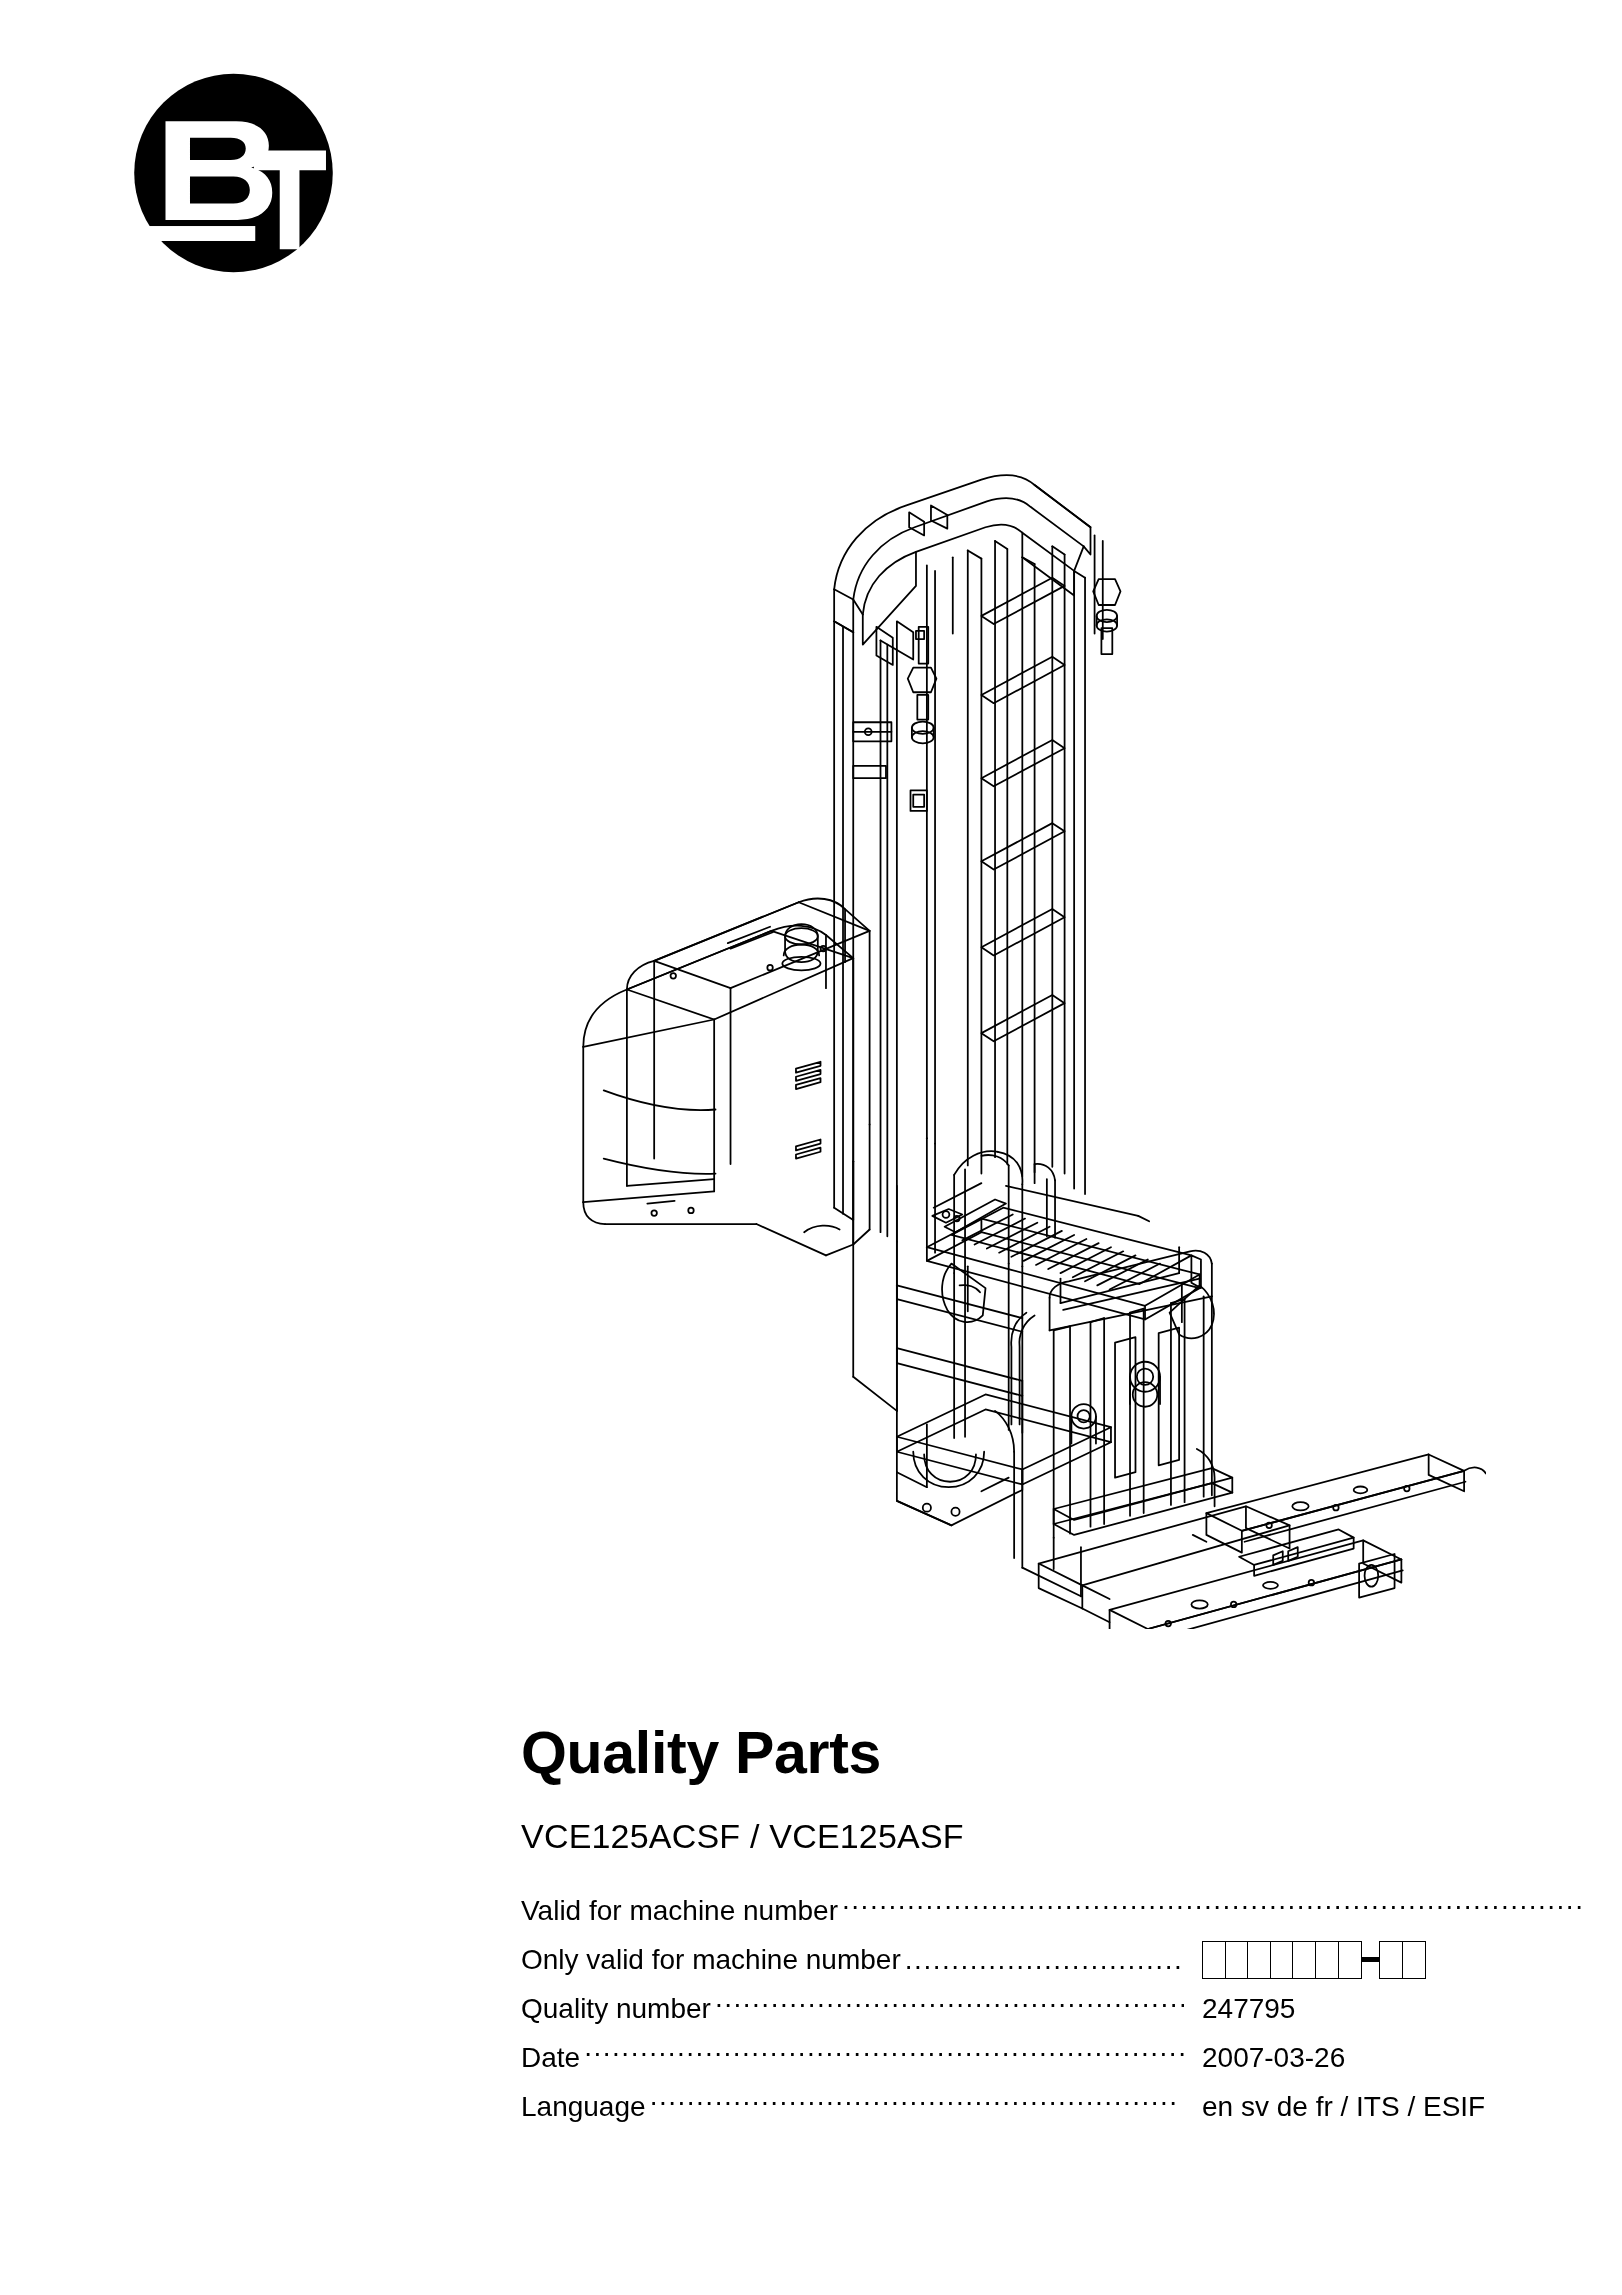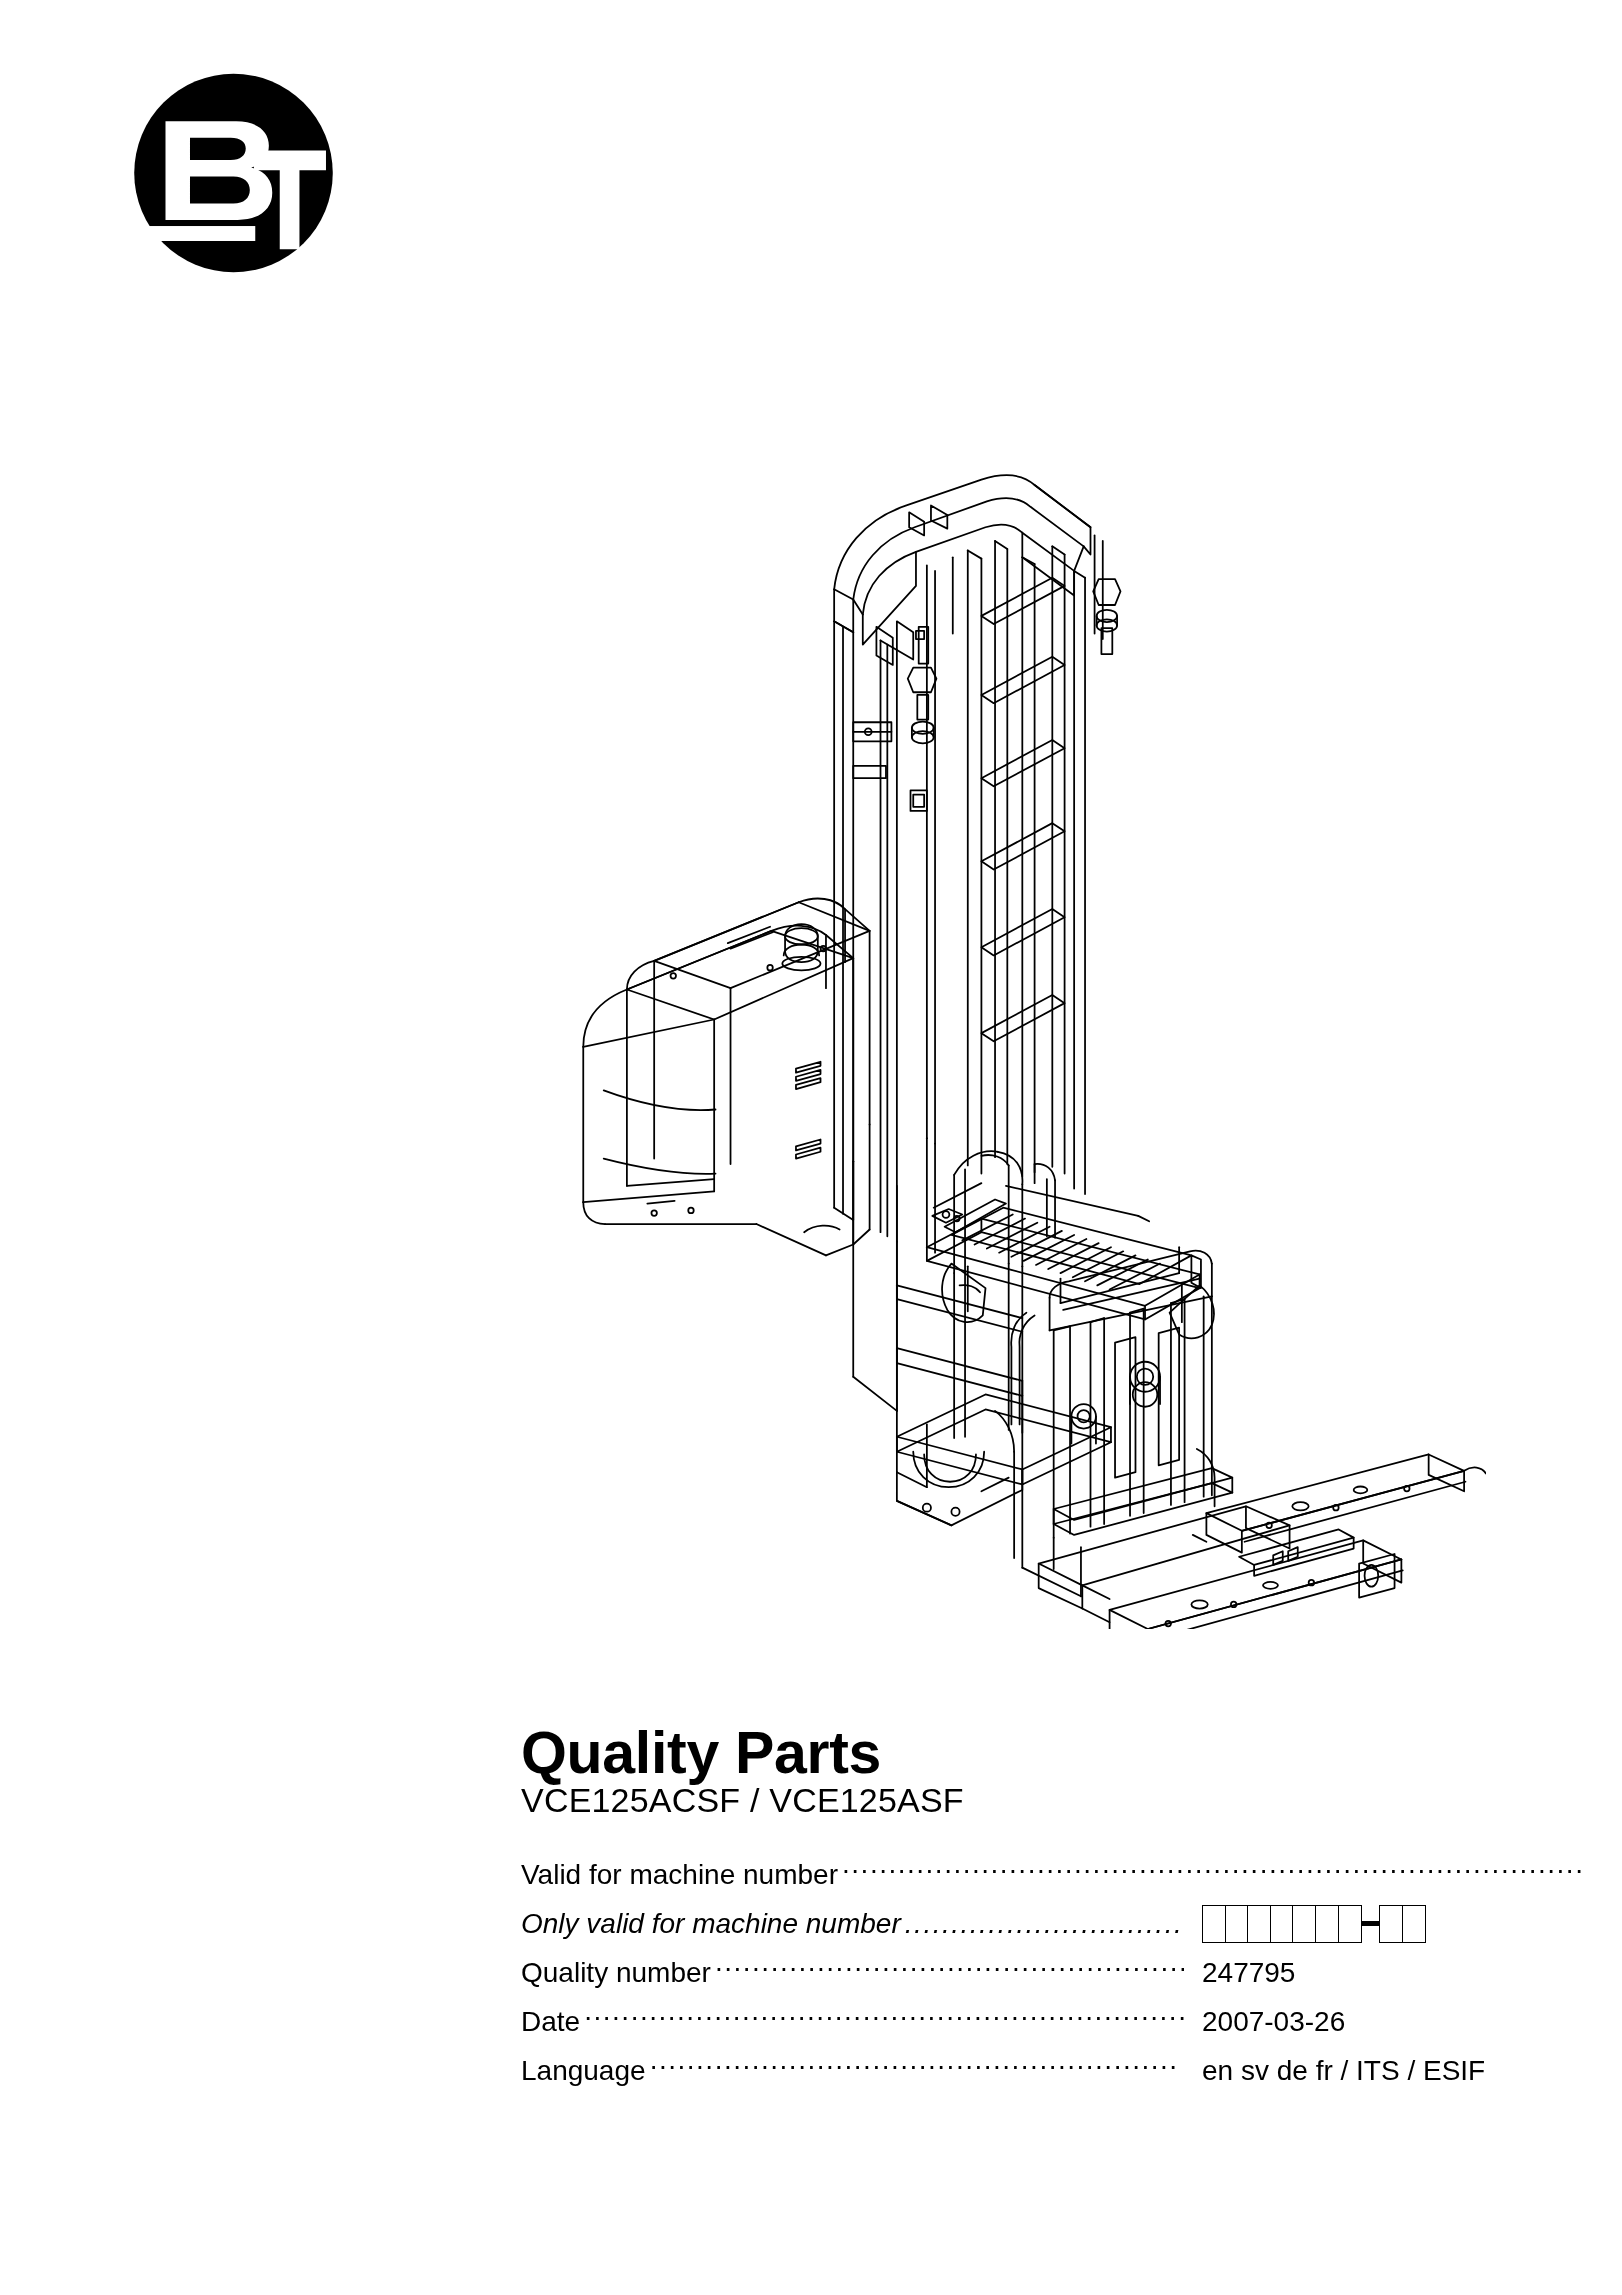--- a/index.html
+++ b/index.html
@@ -21,21 +21,21 @@
   .illu svg{display:block;width:100%;height:100%;}
 
   
   .textblock{position:absolute;left:521px;top:1724px;width:1063px;}
 
   .doc-title{
     font-size:59px;
     font-weight:bold;
     letter-spacing:-0.3px;
     line-height:1.0;
-    margin:0 0 0 0;
+    margin:0 0 36px 0;
     white-space:nowrap;
   }
   .doc-subtitle{
     font-size:34px;
     font-weight:normal;
     letter-spacing:0.2px;
     line-height:1.0;
     margin:0 0 33px 0;
     white-space:nowrap;
   }
@@ -71,21 +71,21 @@
     white-space:nowrap;
   }
   .spec-value{
     flex:0 0 382px;
     padding-left:17.7px;
     text-align:left;
   }
   .spec-value.indent{padding-left:27px;}
 
   
-  .spec-row.boxes{align-items:center;font-style:italic;}
+  .spec-row.boxes{align-items:center;}
   .boxfield{
     flex:0 0 382px;
     padding-left:17.7px;
     display:flex;
     align-items:center;
     height:49px;
   }
   .boxgroup{display:flex;}
   .cell{
     width:24px;height:38px;

